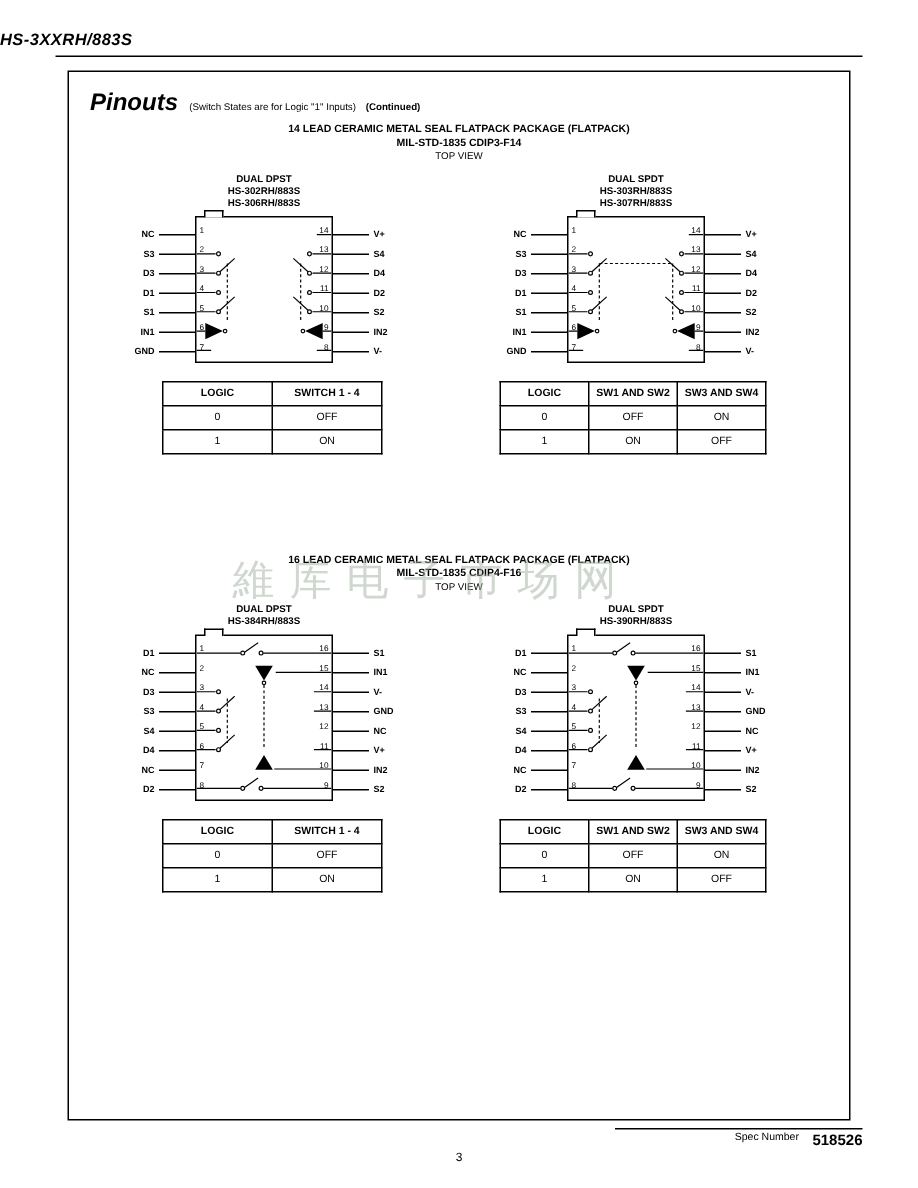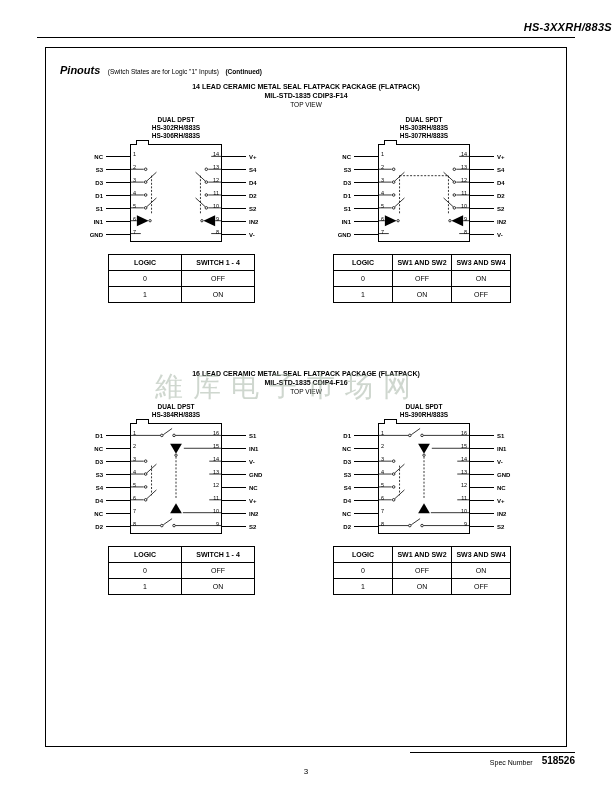--- a/index.html
+++ b/index.html
@@ -2,28 +2,28 @@
 <html><head>
 <meta charset="utf-8">
 <style>
   * { margin:0; padding:0; box-sizing:border-box; }
   html,body { background:#ffffff; }
   .page {
     position:relative; width:612px; height:792px; background:#fff;
     font-family:"Liberation Sans", sans-serif; color:#000; overflow:hidden;
   }
   .doc-title {
-    position:absolute; top:21px; left:0; width:100%; text-align:right;
+    position:absolute; top:21px; left:0; width:100%; text-align:left;
     font-style:italic; font-weight:bold; font-size:11px; letter-spacing:0.3px;
   }
   .header-rule { position:absolute; top:37px; left:37px; width:538px; border-top:1.7px solid #000; }
   .content-box { position:absolute; left:45px; top:47px; width:522px; height:700px; border:1.2px solid #000; }
 
   .pinouts-line { margin:12px 0 0 14px; white-space:nowrap; }
-  .pinouts-title { font-style:italic; font-weight:bold; font-size:11px; }
+  .pinouts-title { font-style:italic; font-weight:bold; font-size:16px; }
   .pinouts-sub { font-size:6.5px; margin-left:3px; }
   .pinouts-cont { font-size:6.5px; font-weight:bold; margin-left:2px; }
 
   .sec-h1 { text-align:center; font-weight:bold; font-size:7px; line-height:9px; }
   .sec-h2 { text-align:center; font-weight:bold; font-size:7px; line-height:9px; }
   .sec-h3 { text-align:center; font-size:6.5px; line-height:9px; }
   .section-one { margin-top:4px; }
   .section-two { margin-top:66px; }
 
   .diagrams-row { display:flex; margin-top:7px; padding-left:34px; gap:56px; }
@@ -60,21 +60,21 @@
   }
   .truth-table th { font-weight:bold; }
   .truth-table td { font-weight:normal; }
 
   .watermark {
     position:absolute; top:368px; left:155px; z-index:3; pointer-events:none;
     font-size:28px; letter-spacing:10px; color:rgba(160,175,160,0.5); white-space:nowrap;
   }
 
   .spec-rule { position:absolute; top:752px; left:410px; width:165px; border-top:1.2px solid #000; }
-  .spec-line { position:absolute; top:755px; right:37px; display:flex; align-items:flex-end; gap:9px; }
+  .spec-line { position:absolute; top:755px; right:37px; display:flex; align-items:flex-start; gap:9px; }
   .spec-label { font-size:7px; }
   .spec-number { font-size:10px; font-weight:bold; }
   .page-num { position:absolute; top:767px; left:0; width:100%; text-align:center; font-size:8px; }
 </style>
 </head>
 <body>
 
 <div class="page">
 
   <div class="doc-title">HS-3XXRH/883S</div>

